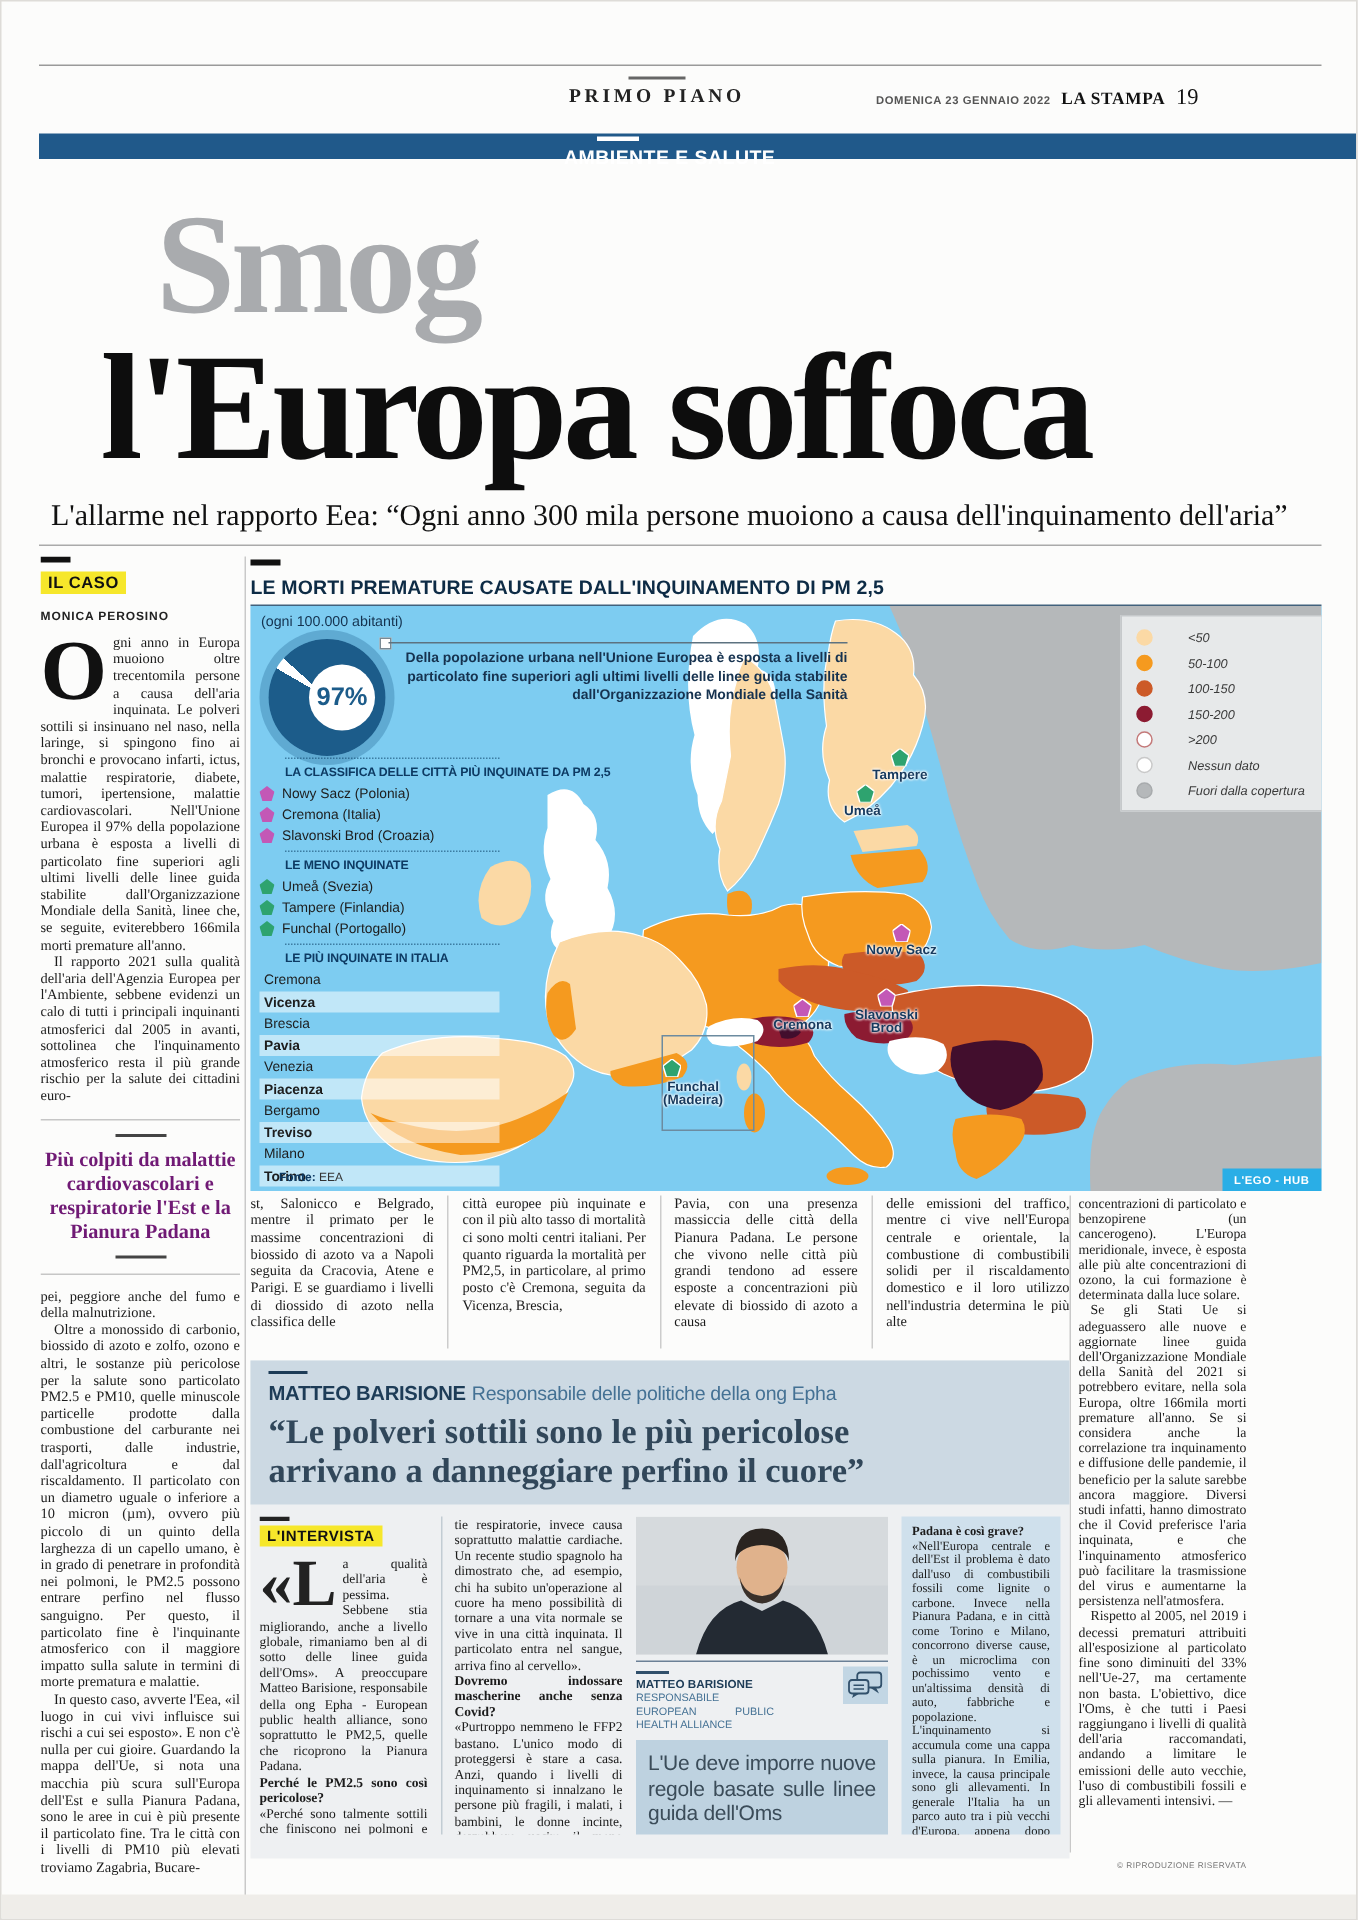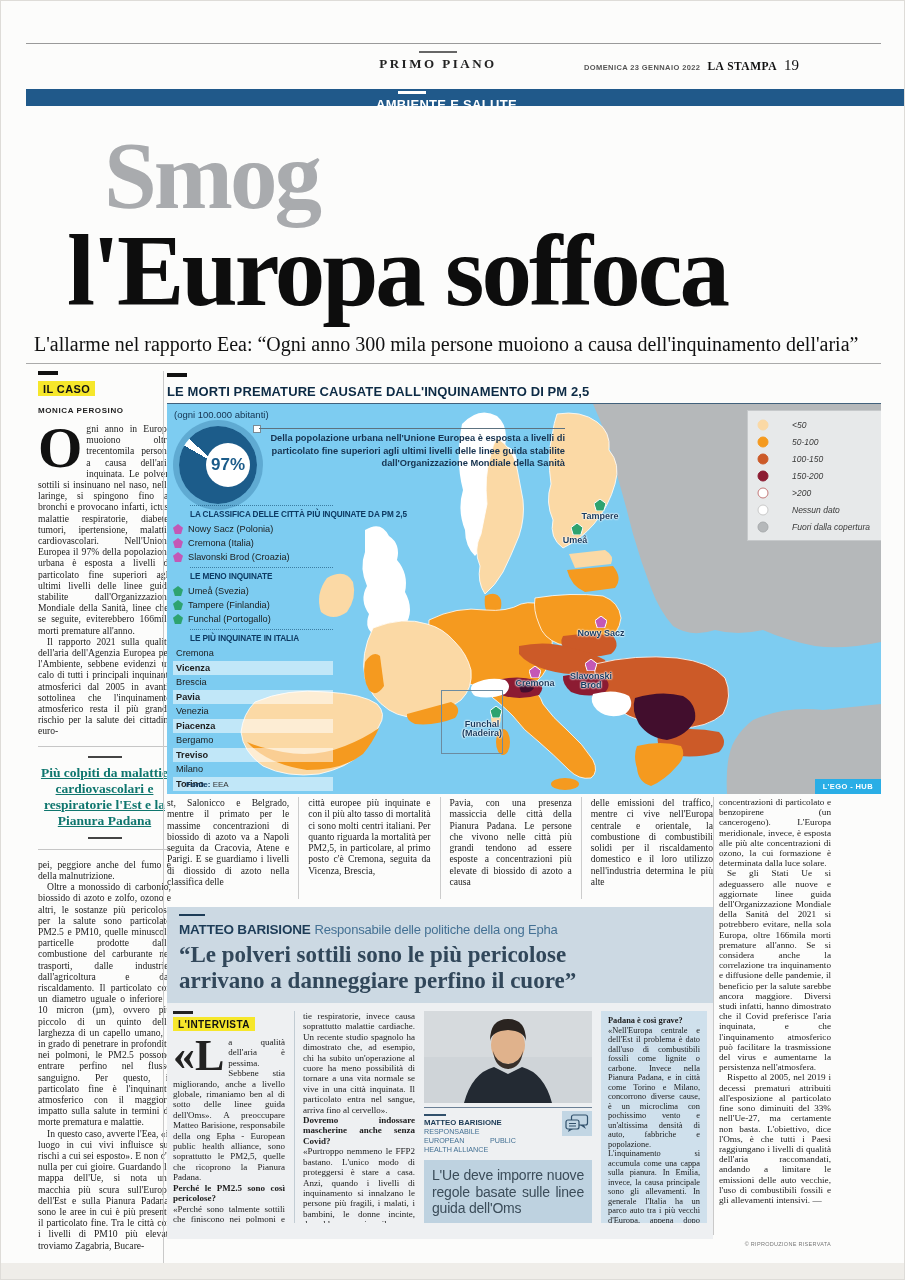--- a/index.html
+++ b/index.html
@@ -24,33 +24,33 @@
                 color:#fff;letter-spacing:.3px;}
 
   
   .hl-kicker{left:103px;top:128px;font:bold 95px/1 "Liberation Serif",serif;color:#a9abae;letter-spacing:-3px;}
   .hl-title{left:66px;top:220px;font:bold 101px/1 "Liberation Serif",serif;color:#0d0d0d;letter-spacing:-3px;}
   .hl-deck{left:33px;top:331px;width:850px;font:20px/1.2 "Liberation Serif",serif;color:#111;}
   .rule-top{left:25px;top:42px;width:855px;}
   .rule-deck{left:25px;top:362px;width:855px;background:#aaa;}
 
   
-  .leftcol{left:37px;top:370px;width:133px;height:900px;overflow:hidden;}
+  .leftcol{left:26px;top:370px;width:133px;height:900px;overflow:hidden;}
   .kicker-dash{width:20px;height:4px;background:#111;margin-bottom:4px;}
   .kicker-yellow{display:inline-block;background:#f6e72b;padding:2px 5px 1px 5px;
                  font:bold 11px "Liberation Sans",sans-serif;color:#111;letter-spacing:.4px;}
   .byline{margin:9px 0 8px 0;font:bold 8px "Liberation Sans",sans-serif;letter-spacing:.6px;color:#222;}
   .bodytext{font:9.6px/11.2px "Liberation Serif",serif;text-align:justify;}
   .bodytext p{margin:0;}
   .bodytext p.ind{text-indent:9px;}
   .dropcap{float:left;font:bold 57px/46px "Liberation Serif",serif;padding:2px 4px 0 0;color:#111;}
   .pq{margin:9px 0;padding:9px 2px 10px 2px;border-top:1px solid #c6c6c6;border-bottom:1px solid #c6c6c6;text-align:center;}
   .pq-dash{width:34px;height:2px;background:#444;margin:0 auto 7px auto;}
   .pq-dash.bot{margin:8px auto 0 auto;}
-  .pq-text{font:bold 13.5px/16px "Liberation Serif",serif;color:#0f766e;text-decoration:underline;}
+  .pq-text{font:bold 13.5px/16px "Liberation Serif",serif;color:#701a75;}
   .vr-left{left:162px;top:370px;height:894px;}
 
   
   .info{left:166px;top:372px;width:714px;}
   .info-title{font:bold 13px "Liberation Sans",sans-serif;color:#0d2b45;letter-spacing:.1px;
               border-bottom:1px solid #41617c;padding:3px 0 4px 0;margin-top:3px;}
   .map-panel{position:relative;width:714px;height:390px;background:#7dccf1;overflow:hidden;}
   .map-svg{position:absolute;left:0;top:0;width:714px;height:390px;}
   .unit-note{position:absolute;left:7px;top:5px;font:9.5px "Liberation Sans",sans-serif;color:#14324f;}
   .donut{position:absolute;left:12px;top:22px;width:78px;height:78px;border-radius:50%;
@@ -73,21 +73,21 @@
   .it-row{height:14.5px;display:flex;align-items:center;padding-left:3px;font:9.2px "Liberation Sans",sans-serif;color:#1d1d1d;}
   .it-row.stripe{background:rgba(255,255,255,.52);font-weight:bold;}
   .fonte{position:absolute;left:7px;bottom:5px;font:8px "Liberation Sans",sans-serif;color:#333;margin-left:12px;}
   .fonte b{color:#0d3a63;}
   .credit{position:absolute;right:0;bottom:0;background:#2aaee6;color:#fff;
           font:bold 7.5px "Liberation Sans",sans-serif;padding:3px 8px;letter-spacing:.4px;}
   .map-label{position:absolute;transform:translateX(-50%);font:bold 9px/1.05 "Liberation Sans",sans-serif;color:#173a5e;
              text-align:center;white-space:nowrap;text-shadow:0 0 2px #fff,0 0 2px #fff,0 0 2px #fff;}
   .marker{position:absolute;}
   .funchal-box{position:absolute;left:274px;top:286px;width:60px;height:62px;border:1px solid #6c8ba0;
-               display:flex;flex-direction:column;align-items:flex-end;justify-content:center;gap:2px;}
+               display:flex;flex-direction:column;align-items:flex-start;justify-content:center;gap:2px;}
   .funchal-box .map-label{position:static;transform:none;}
 
   
   .bodyrow{left:166px;top:796px;width:546px;height:102px;display:flex;}
   .bcol{flex:1;font:9.6px/11.3px "Liberation Serif",serif;text-align:justify;overflow:hidden;}
   .bcol + .bcol{border-left:1px solid #ccc;margin-left:9px;padding-left:9px;}
   .colE{left:718px;top:796px;width:112px;height:440px;overflow:hidden;
         font:9.2px/10.2px "Liberation Serif",serif;text-align:justify;}
   .colE p{margin:0;}
   .colE p.ind{text-indent:8px;}

